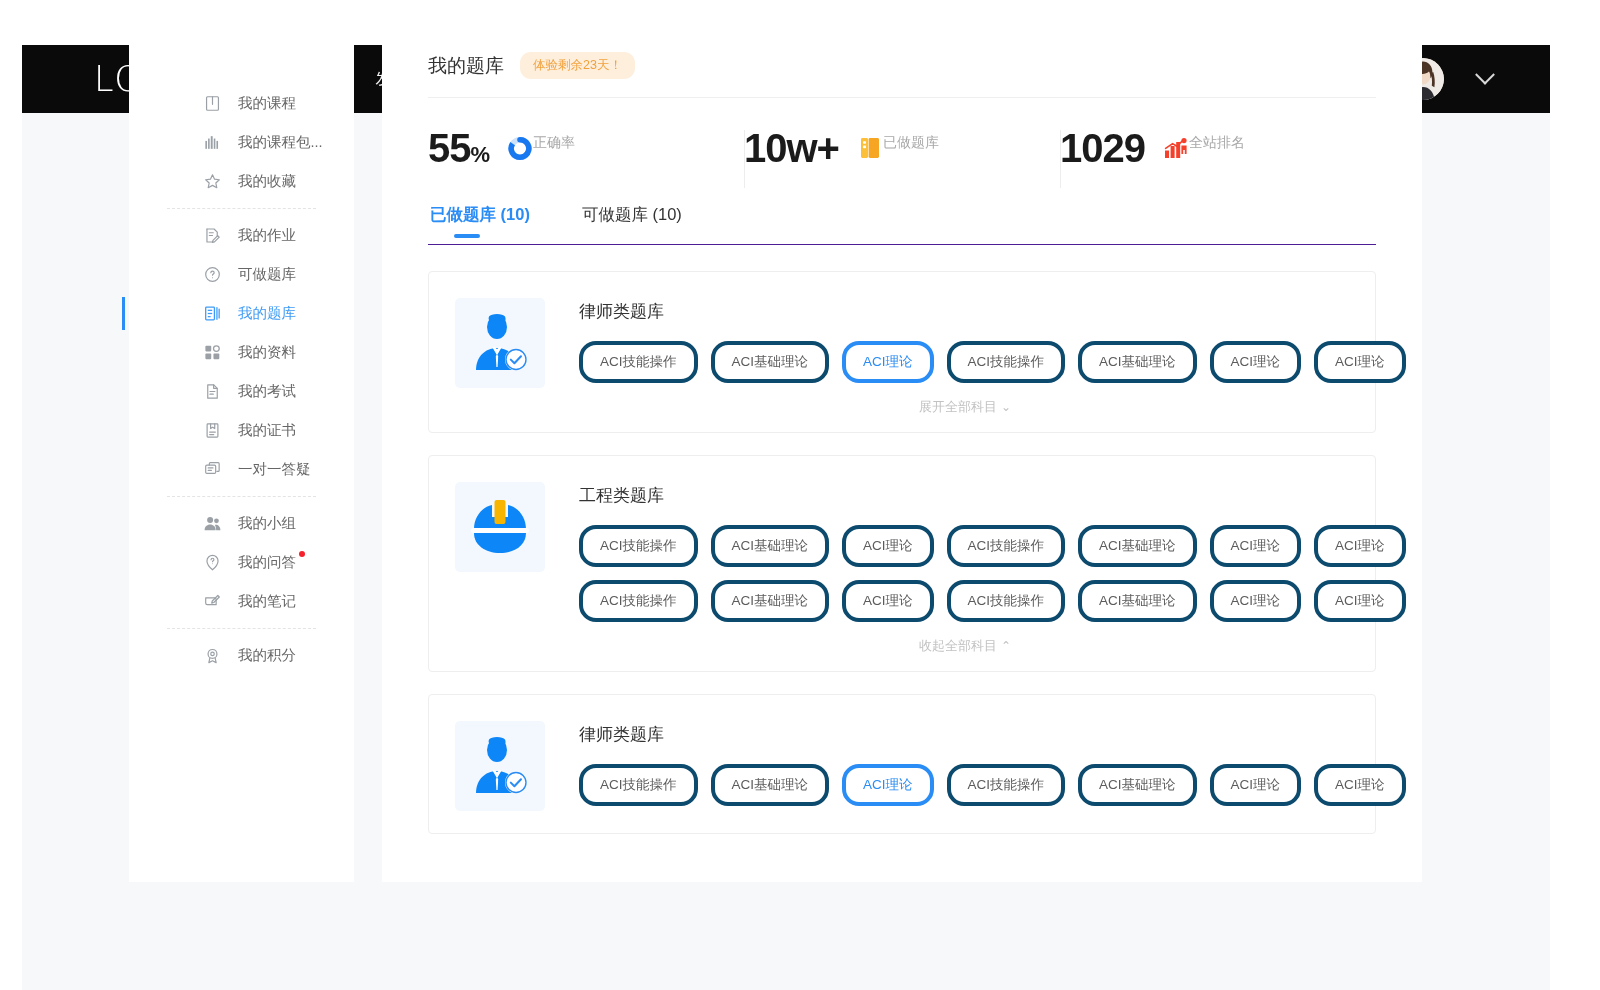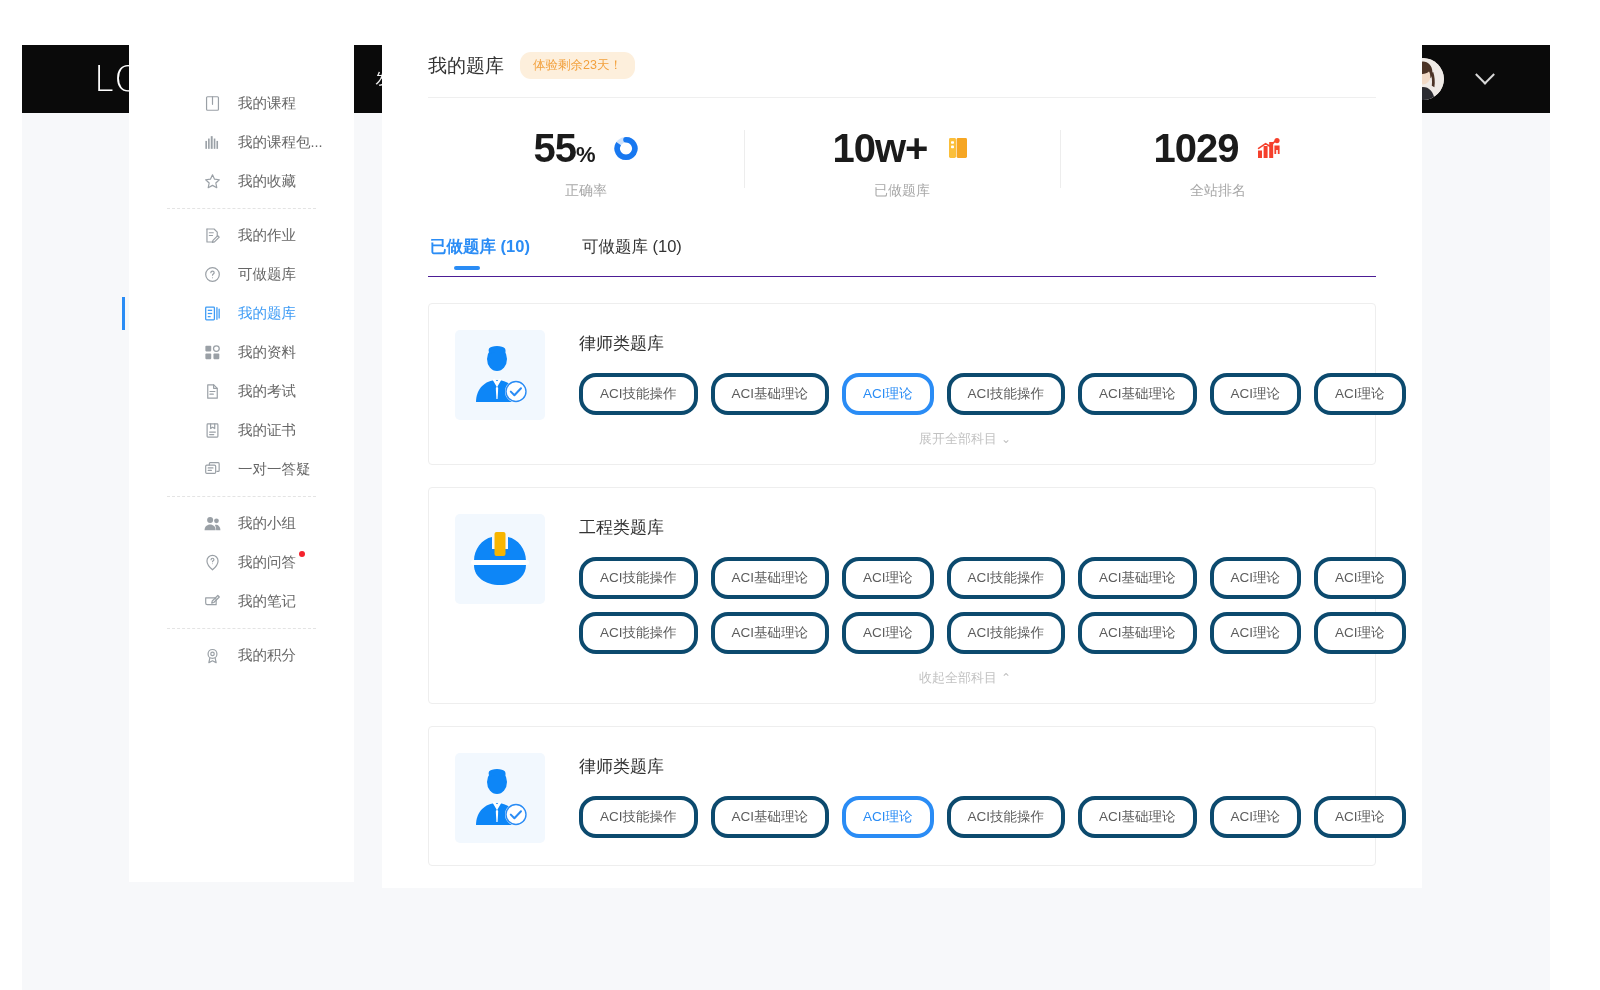--- a/index.html
+++ b/index.html
@@ -222,22 +222,20 @@
   
   .stats {
     display: flex;
     margin-top: 22px;
     padding-bottom: 20px;
   }
   .stat {
     flex: 1;
     position: relative;
     display: flex;
-    flex-direction: column;
-    align-items: center;
     padding: 8px 0 4px 0;
   }
   .stat + .stat::before {
     content: "";
     position: absolute;
     left: 0; top: 10px;
     width: 1px; height: 58px;
     background: #ededed;
   }
   .stat-row {
@@ -253,21 +251,21 @@
     line-height: 1;
   }
   .stat-val .unit { font-size: 22px; font-weight: bold; }
   .stat-icon {
     width: 26px; height: 26px;
     display: flex;
     align-items: center;
     justify-content: center;
   }
   .stat-label {
-    margin-top: 14px;
+    margin-top: 6px;
     font-size: 14px;
     color: #a8a8a8;
   }
 
   
   .tabs {
     display: flex;
     gap: 48px;
     border-bottom: 1px solid #4c1d95;
     margin-top: 6px;

